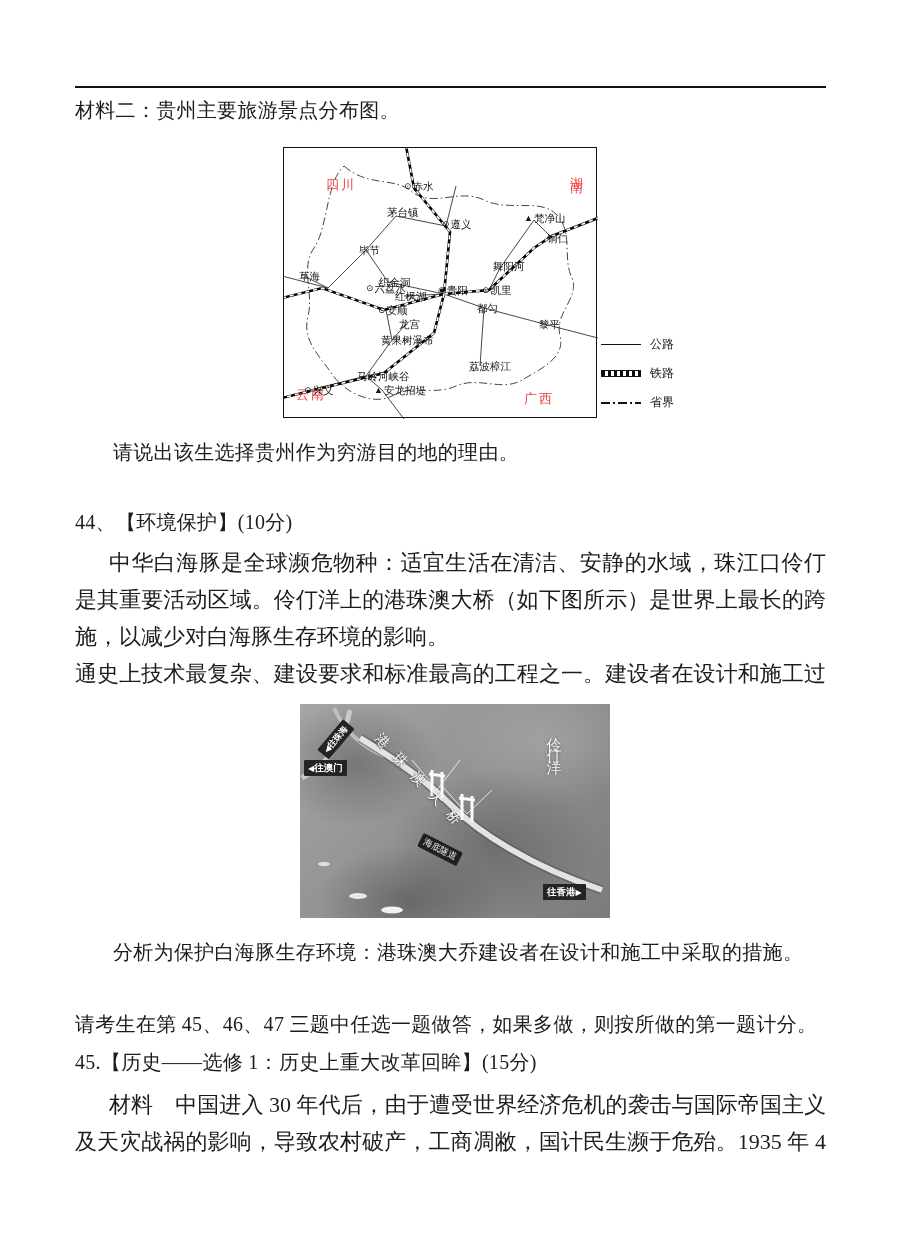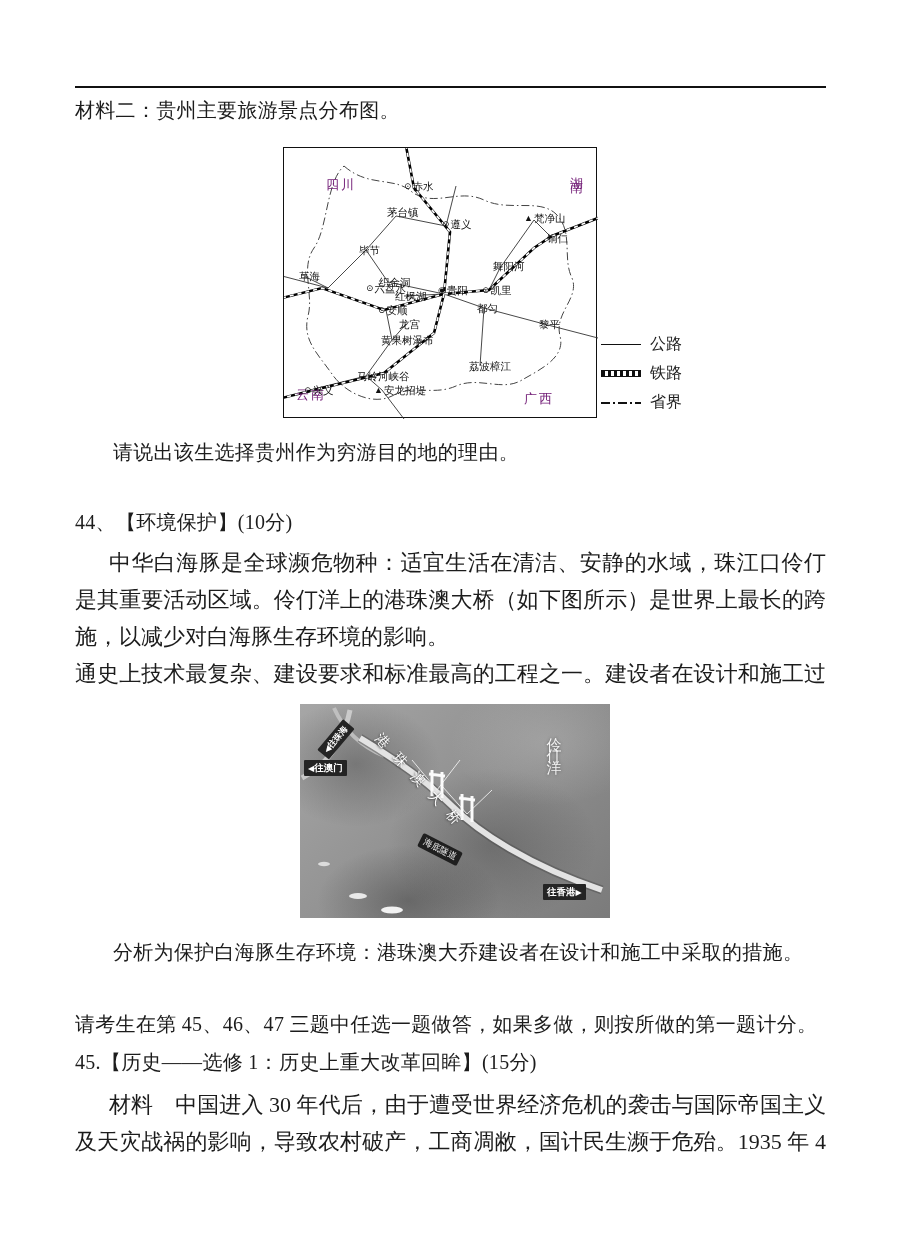--- a/index.html
+++ b/index.html
@@ -20,30 +20,30 @@
   .pline.indent { text-indent:34px; }
   .pline.last { text-align-last:left; }
 
   
   .map-fig { left:283px; top:147px; width:314px; height:271px; border:1px solid #111; background:#fff; }
   .map-layer { position:absolute; inset:0; }
   .map-svg { position:absolute; inset:0; }
   .map-pt { position:absolute; white-space:nowrap; font-size:10.5px; color:#111; }
   .pt-m { font-style:normal; font-size:9px; margin-right:1px; vertical-align:1px; }
   .pt-t { font-weight:normal; }
-  .map-prov { position:absolute; font-size:13px; letter-spacing:2px; color:#701a75; white-space:nowrap; }
+  .map-prov { position:absolute; font-size:13px; letter-spacing:2px; color:#ef4444; white-space:nowrap; }
   .map-prov.vert { writing-mode:vertical-rl; letter-spacing:4px; }
 
   .legend { left:601px; top:330px; }
   .legend-row { display:flex; align-items:center; height:29px; }
   .legend-sample { width:40px; margin-right:9px; flex:0 0 40px; }
   .legend-row.road .legend-sample { height:0; border-top:1.5px solid #111; }
   .legend-row.rail .legend-sample { height:7px; border:1px solid #111; background:repeating-linear-gradient(90deg,#111 0 3px,#fff 3px 6px); }
   .legend-row.bound .legend-sample { height:2px; background:repeating-linear-gradient(90deg,#111 0 9px,transparent 9px 12px,#111 12px 14px,transparent 14px 17px); }
-  .legend-label { font-size:16px; }
+  .legend-label { font-size:12px; }
 
   
   .bridge-fig {
     left:300px; top:704px; width:310px; height:214px; overflow:hidden;
     background:
       radial-gradient(120px 90px at 18% 28%, rgba(50,50,50,.35), transparent 70%),
       radial-gradient(140px 90px at 80% 18%, rgba(225,225,225,.22), transparent 70%),
       radial-gradient(150px 110px at 62% 66%, rgba(45,45,45,.30), transparent 70%),
       radial-gradient(130px 80px at 35% 92%, rgba(35,35,35,.35), transparent 70%),
       linear-gradient(135deg,#a6a6a6,#7b7b7b);

